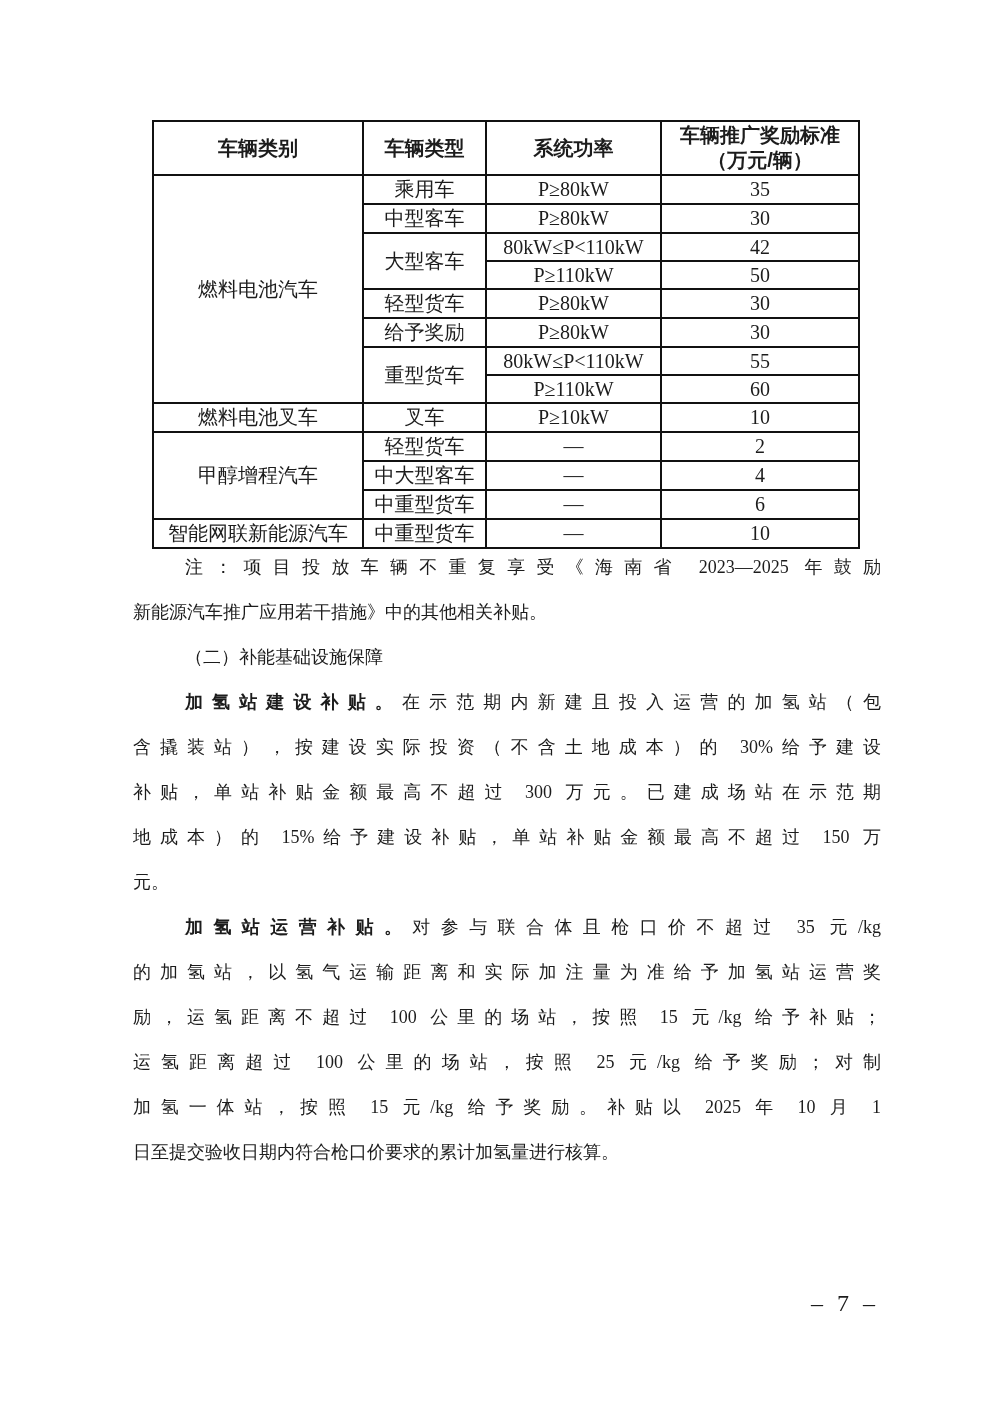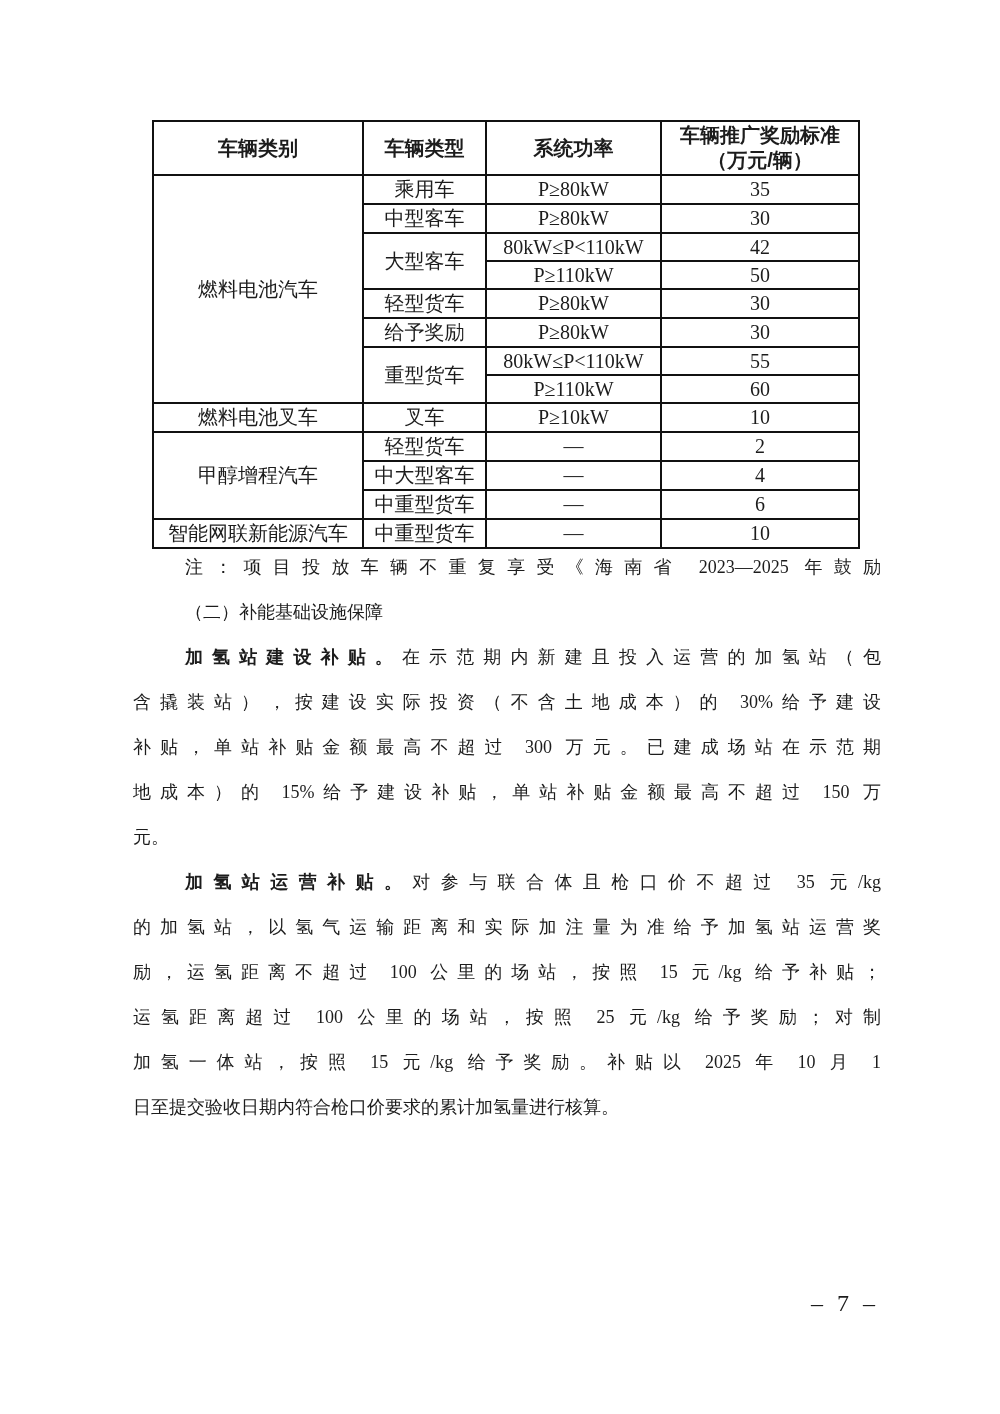--- a/index.html
+++ b/index.html
@@ -155,20 +155,21 @@
           <td>中重型货车</td>
           <td>—</td>
           <td>10</td>
         </tr>
       </tbody>
   </table>
 
   <div class="content">
     <div class="textblock">
         <div class="line first jfull"><span>注：项目投放车辆不重复享受《海南省 2023—2025 年鼓励</span></div>
+        <div class="line jlast"><span>新能源汽车推广应用若干措施》中的其他相关补贴。</span></div>
       </div>
     <div class="textblock">
         <div class="line first jlast"><span>（二）补能基础设施保障</span></div>
       </div>
     <div class="textblock">
         <div class="line first jfull"><b>加氢站建设补贴。</b><span>在示范期内新建且投入运营的加氢站（包</span></div>
         <div class="line jfull"><span>含撬装站），按建设实际投资（不含土地成本）的 30%给予建设</span></div>
         <div class="line jfull"><span>补贴，单站补贴金额最高不超过 300 万元。已建成场站在示范期</span></div>
         <div class="line jfull"><span>地成本）的 15%给予建设补贴，单站补贴金额最高不超过 150 万</span></div>
         <div class="line jlast"><span>元。</span></div>

